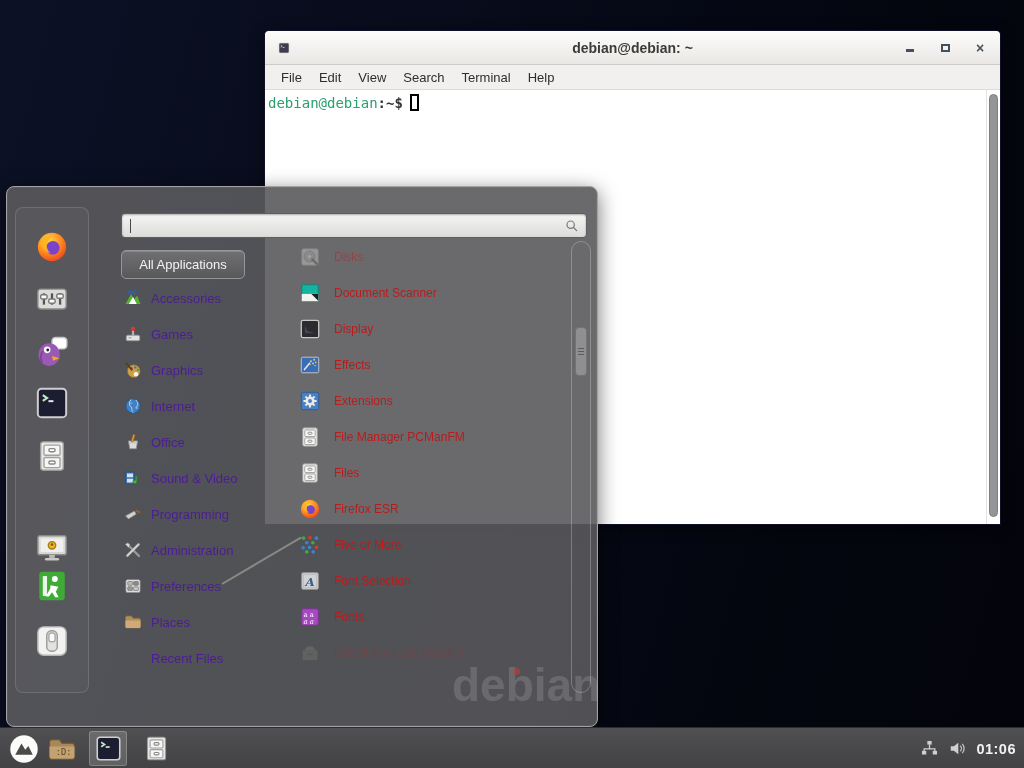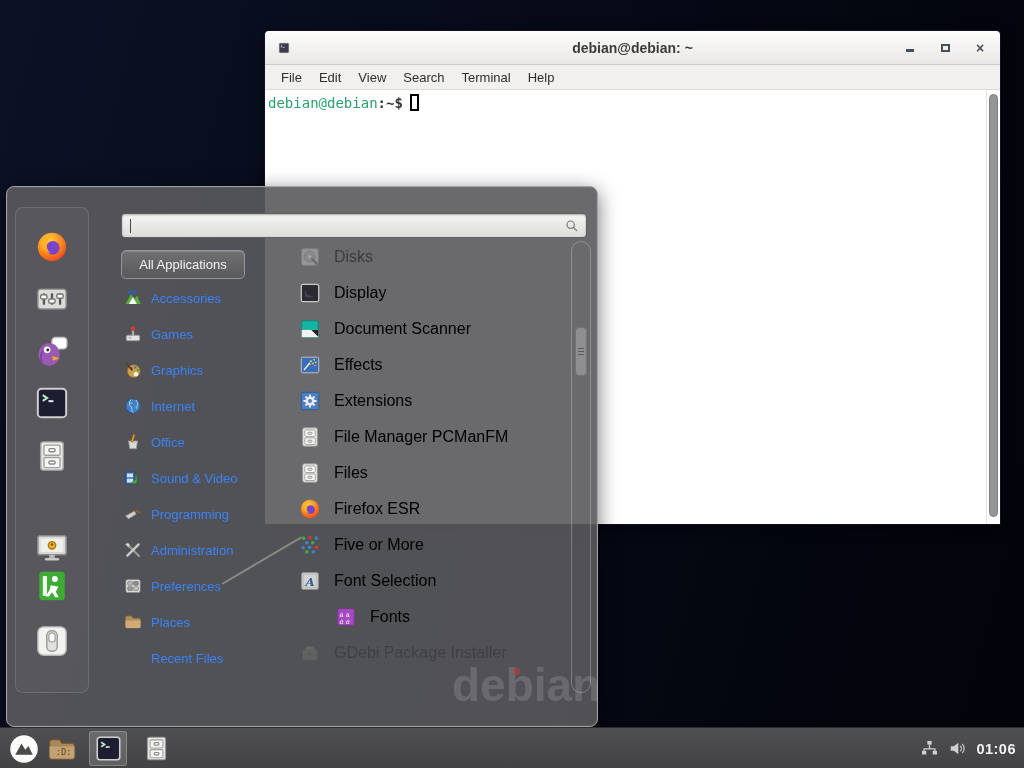--- a/index.html
+++ b/index.html
@@ -59,26 +59,26 @@
   #search-caret { left:8px; top:5px; width:1px; height:14px; background:#4a4a4a; }
   #search-icon { right:6px; top:4px; width:16px; height:16px; }
   #all-apps-btn { left:114px; top:63px; width:124px; height:29px; border-radius:5px;
                   background:linear-gradient(#707073,#59595c); border:1px solid #95959a;
                   box-shadow:inset 0 1px 0 rgba(255,255,255,0.18);
                   display:flex; align-items:center; justify-content:center;
                   font-size:13px; color:#f3f3f3; }
   #categories { left:114px; top:93px; width:164px; }
   .cat-row { height:36px; display:flex; align-items:center; gap:9px; padding-left:3px; }
   .cat-row .ic { width:18px; height:18px; }
-  .cat-label { font-size:13px; color:#3b82f6; }
+  .cat-label { font-size:13px; color:#4c1d95; }
   .cat-spacer { width:18px; flex:none; }
   #apps-list { left:278px; top:52px; width:280px; }
   .app-row { height:36px; display:flex; align-items:center; gap:13px; padding-left:14px; }
   .app-row .ic { width:22px; height:22px; }
-  .app-label { font-size:16px; color:#000000; }
+  .app-label { font-size:12px; color:#b91c1c; }
   .fade1 { opacity:.45; }
   .fade2 { opacity:.22; }
   #apps-scrollbar { left:564px; top:54px; width:20px; height:452px;
                     border:1px solid rgba(230,230,230,0.3); border-radius:10px; }
   #apps-scroll-thumb { position:absolute; left:3px; top:85px; width:12px; height:49px;
                        background:#8f8f91; border:1px solid #737375; border-radius:4px;
                        display:flex; flex-direction:column; align-items:center; justify-content:center; gap:2px; }
   #apps-scroll-thumb i { display:block; width:6px; height:1px; background:#5c5c5e; }
 
   
@@ -339,35 +339,35 @@
             <circle cx="11.5" cy="11.5" r="6" fill="#b2b2b0" stroke="#8a8a88"></circle>
             <circle cx="11.5" cy="11.5" r="1.8" fill="#e6e6e4"></circle>
             <path d="M14.5 14.5 l5 5" stroke="#6d6d6b" stroke-width="2.6" stroke-linecap="round"></path>
           </svg>
         </span>
         <span class="app-label">Disks</span>
       </div>
       <div class="app-row">
         <span class="ic" style="height: 22px; width: 22px;">
           <svg viewBox="0 0 24 24">
-            <rect x="2.5" y="2.5" width="19" height="19" rx="2" fill="#2b2b31" stroke="#c9c9c7" stroke-width="1.4"></rect>
-            <path d="M6.5 16.5 L6.5 8 L9 14 L17 16.5 Z" fill="#46464e"></path>
-          </svg>
-        </span>
-        <span class="app-label">Display</span>
-      </div>
-      <div class="app-row">
-        <span class="ic" style="height: 22px; width: 22px;">
-          <svg viewBox="0 0 24 24">
             <rect x="3" y="3" width="18" height="18" rx="1.5" fill="#14b3a2" stroke="#0c8376"></rect>
             <rect x="3" y="13" width="18" height="8" fill="#f2f2f0"></rect>
             <path d="M13.5 13 L21 20.5 L21 13 Z" fill="#1f1f1f"></path>
           </svg>
         </span>
         <span class="app-label">Document Scanner</span>
+      </div>
+      <div class="app-row">
+        <span class="ic" style="height: 22px; width: 22px;">
+          <svg viewBox="0 0 24 24">
+            <rect x="2.5" y="2.5" width="19" height="19" rx="2" fill="#2b2b31" stroke="#c9c9c7" stroke-width="1.4"></rect>
+            <path d="M6.5 16.5 L6.5 8 L9 14 L17 16.5 Z" fill="#46464e"></path>
+          </svg>
+        </span>
+        <span class="app-label">Display</span>
       </div>
       <div class="app-row">
         <span class="ic" style="height: 22px; width: 22px;">
           <svg viewBox="0 0 24 24">
             <rect x="2.5" y="3.5" width="19" height="17" rx="1.5" fill="#3a6db8" stroke="#c9c9c7"></rect>
             <path d="M5.5 17.5 L12 9.5" stroke="#e8e8e8" stroke-width="1.6"></path>
             <g fill="#f0d048">
               <circle cx="13" cy="8" r="1.1"></circle>
               <circle cx="16.5" cy="6.3" r="1"></circle>
               <circle cx="15.3" cy="10.3" r="1"></circle>
@@ -454,21 +454,21 @@
         <span class="ic" style="height: 22px; width: 22px;">
           <svg viewBox="0 0 24 24">
             <rect x="3" y="3" width="18" height="18" rx="1.5" fill="#e4e4e2" stroke="#9a9a98"></rect>
             <rect x="4.5" y="4.5" width="15" height="15" fill="#d2d2d4" stroke="#b0b0b2"></rect>
             <text x="7" y="17" font-size="13" font-style="italic" font-weight="bold" fill="#3a5f8f" font-family="DejaVu Serif, serif">A</text>
           </svg>
         </span>
         <span class="app-label">Font Selection</span>
       </div>
       <div class="app-row">
-        <span class="ic" style="height: 22px; width: 22px; margin-left: 36px;">
+        <span class="ic" style="height: 22px; width: 22px;">
           <svg viewBox="0 0 24 24">
             <rect x="3" y="3" width="18" height="18" rx="2" fill="#a54ac1" stroke="#7d3394"></rect>
             <text x="5" y="11.5" font-size="7.5" fill="#fff" font-family="DejaVu Serif, serif">a a</text>
             <text x="5" y="19.5" font-size="7.5" font-style="italic" fill="#fff" font-family="DejaVu Serif, serif">a a</text>
           </svg>
         </span>
         <span class="app-label">Fonts</span>
       </div>
       <div class="app-row fade2">
         <span class="ic" style="height: 22px; width: 22px;">

